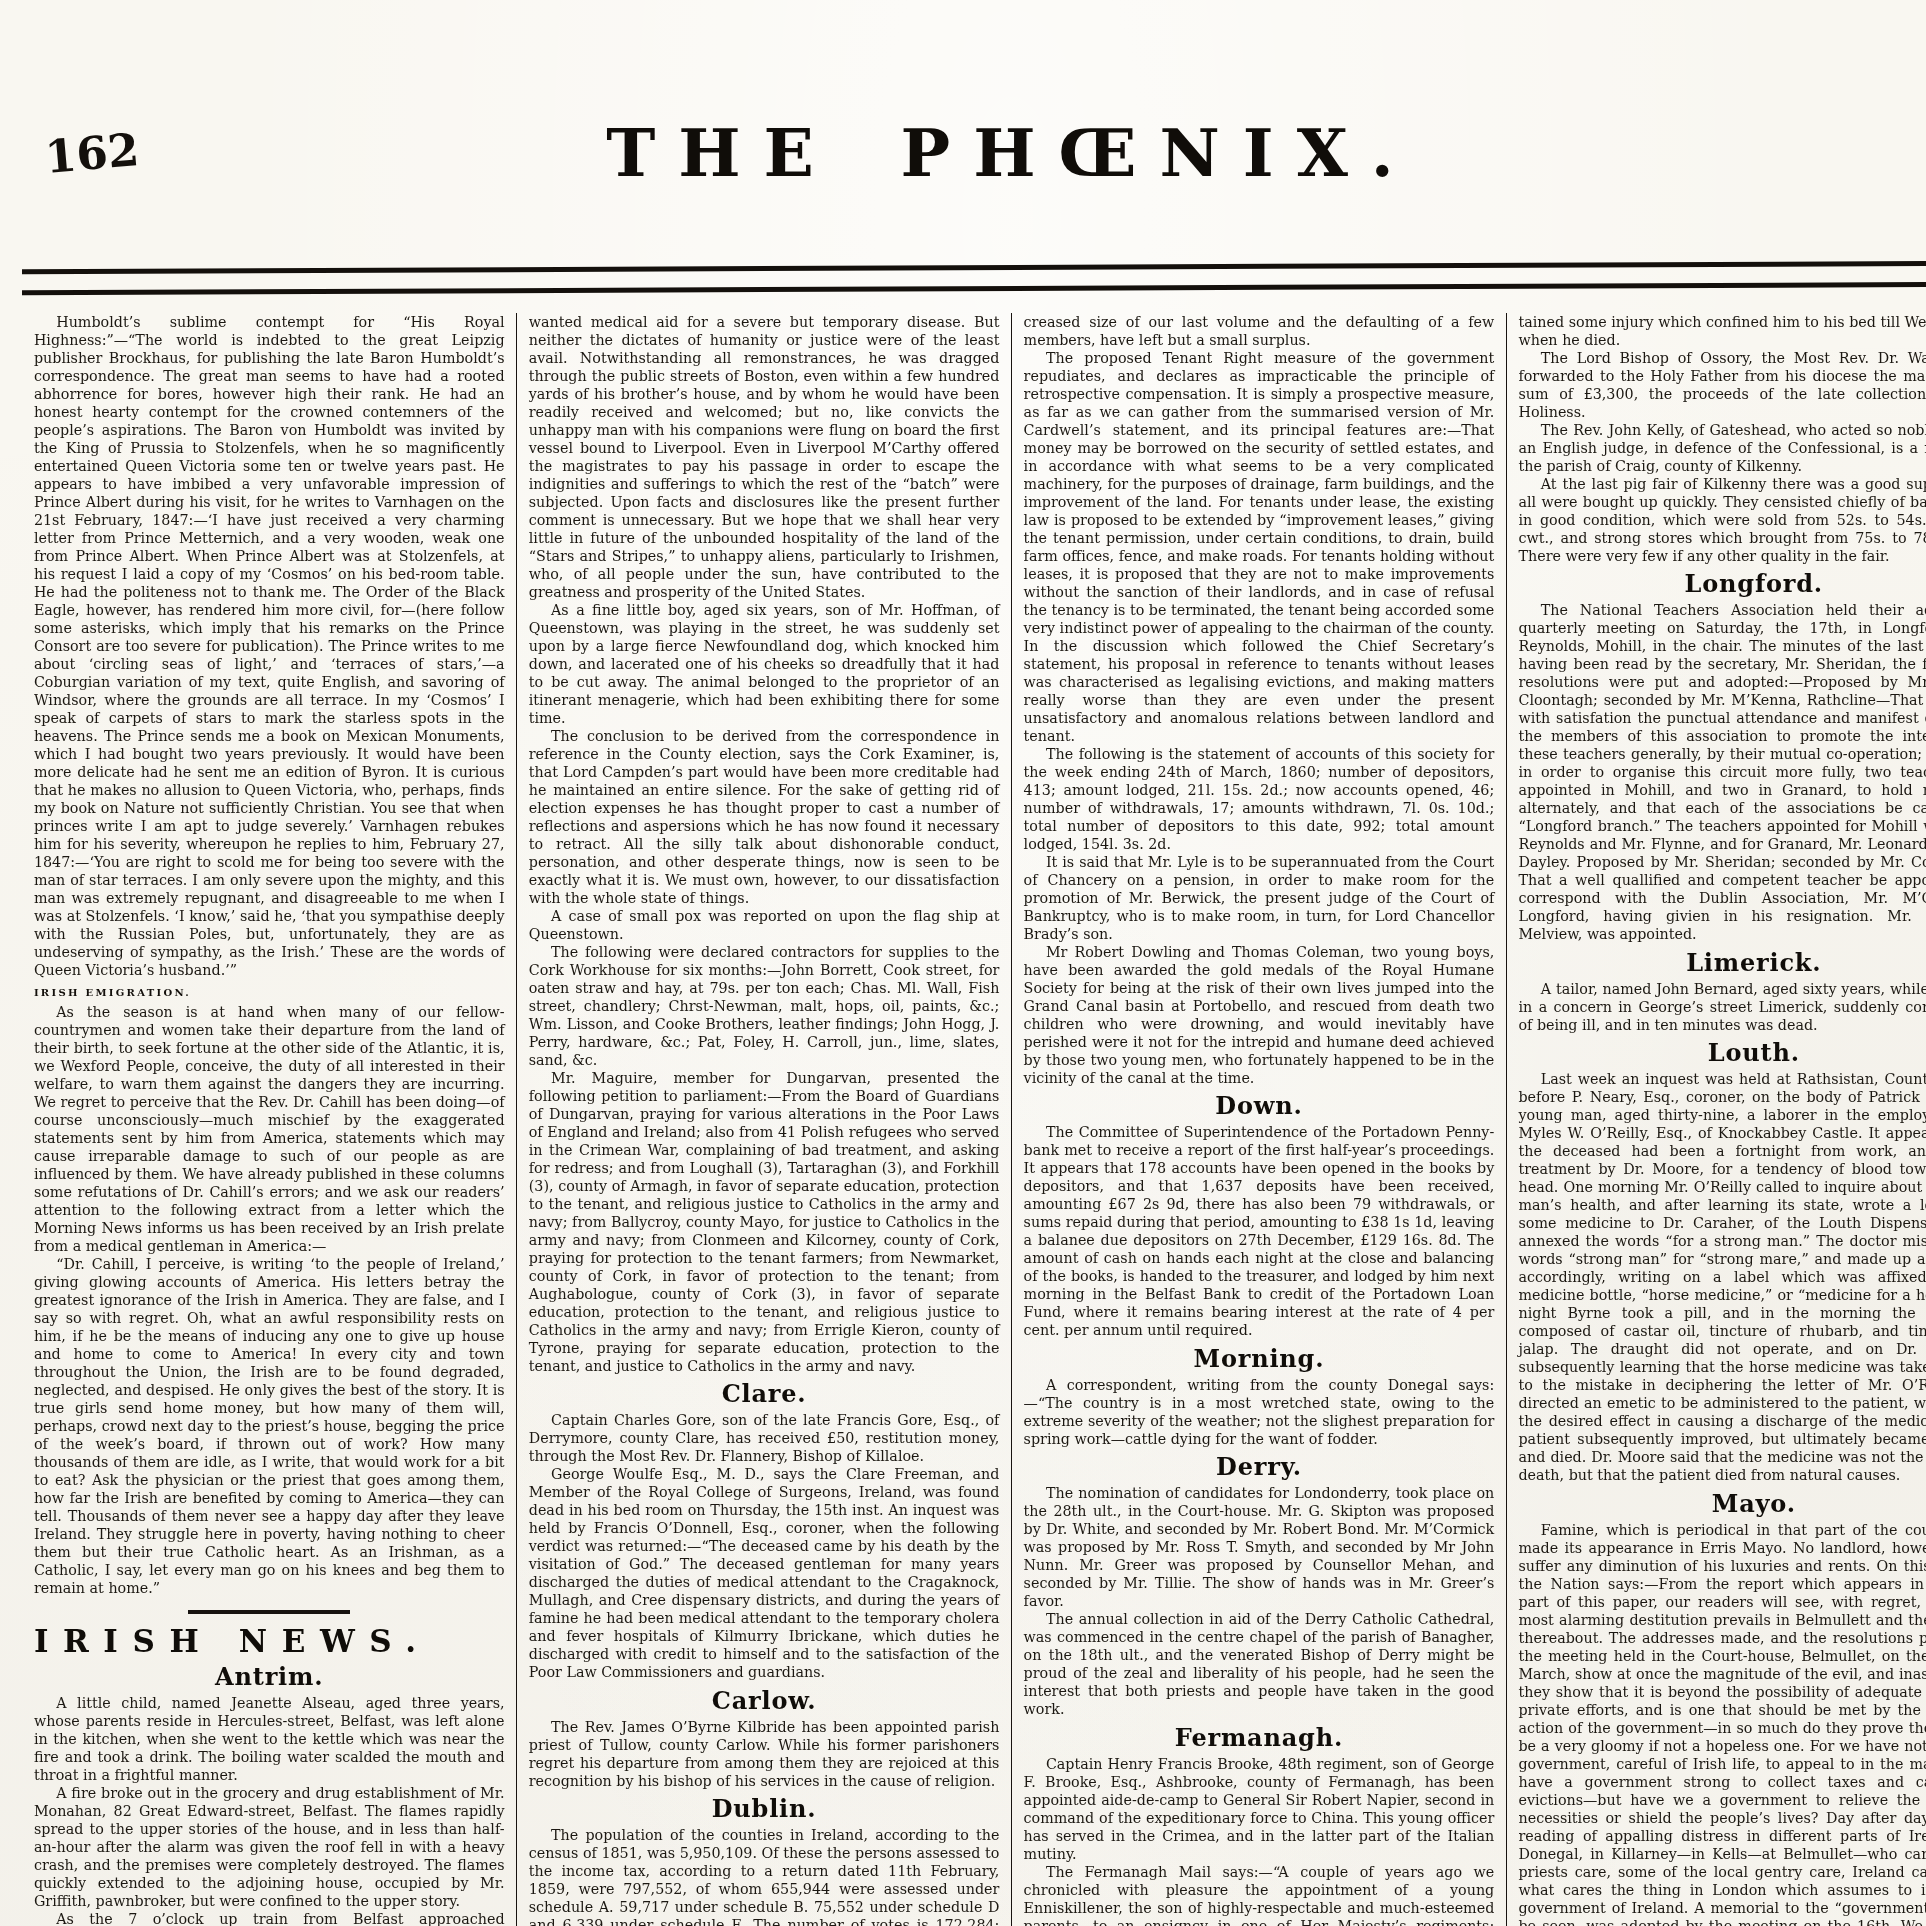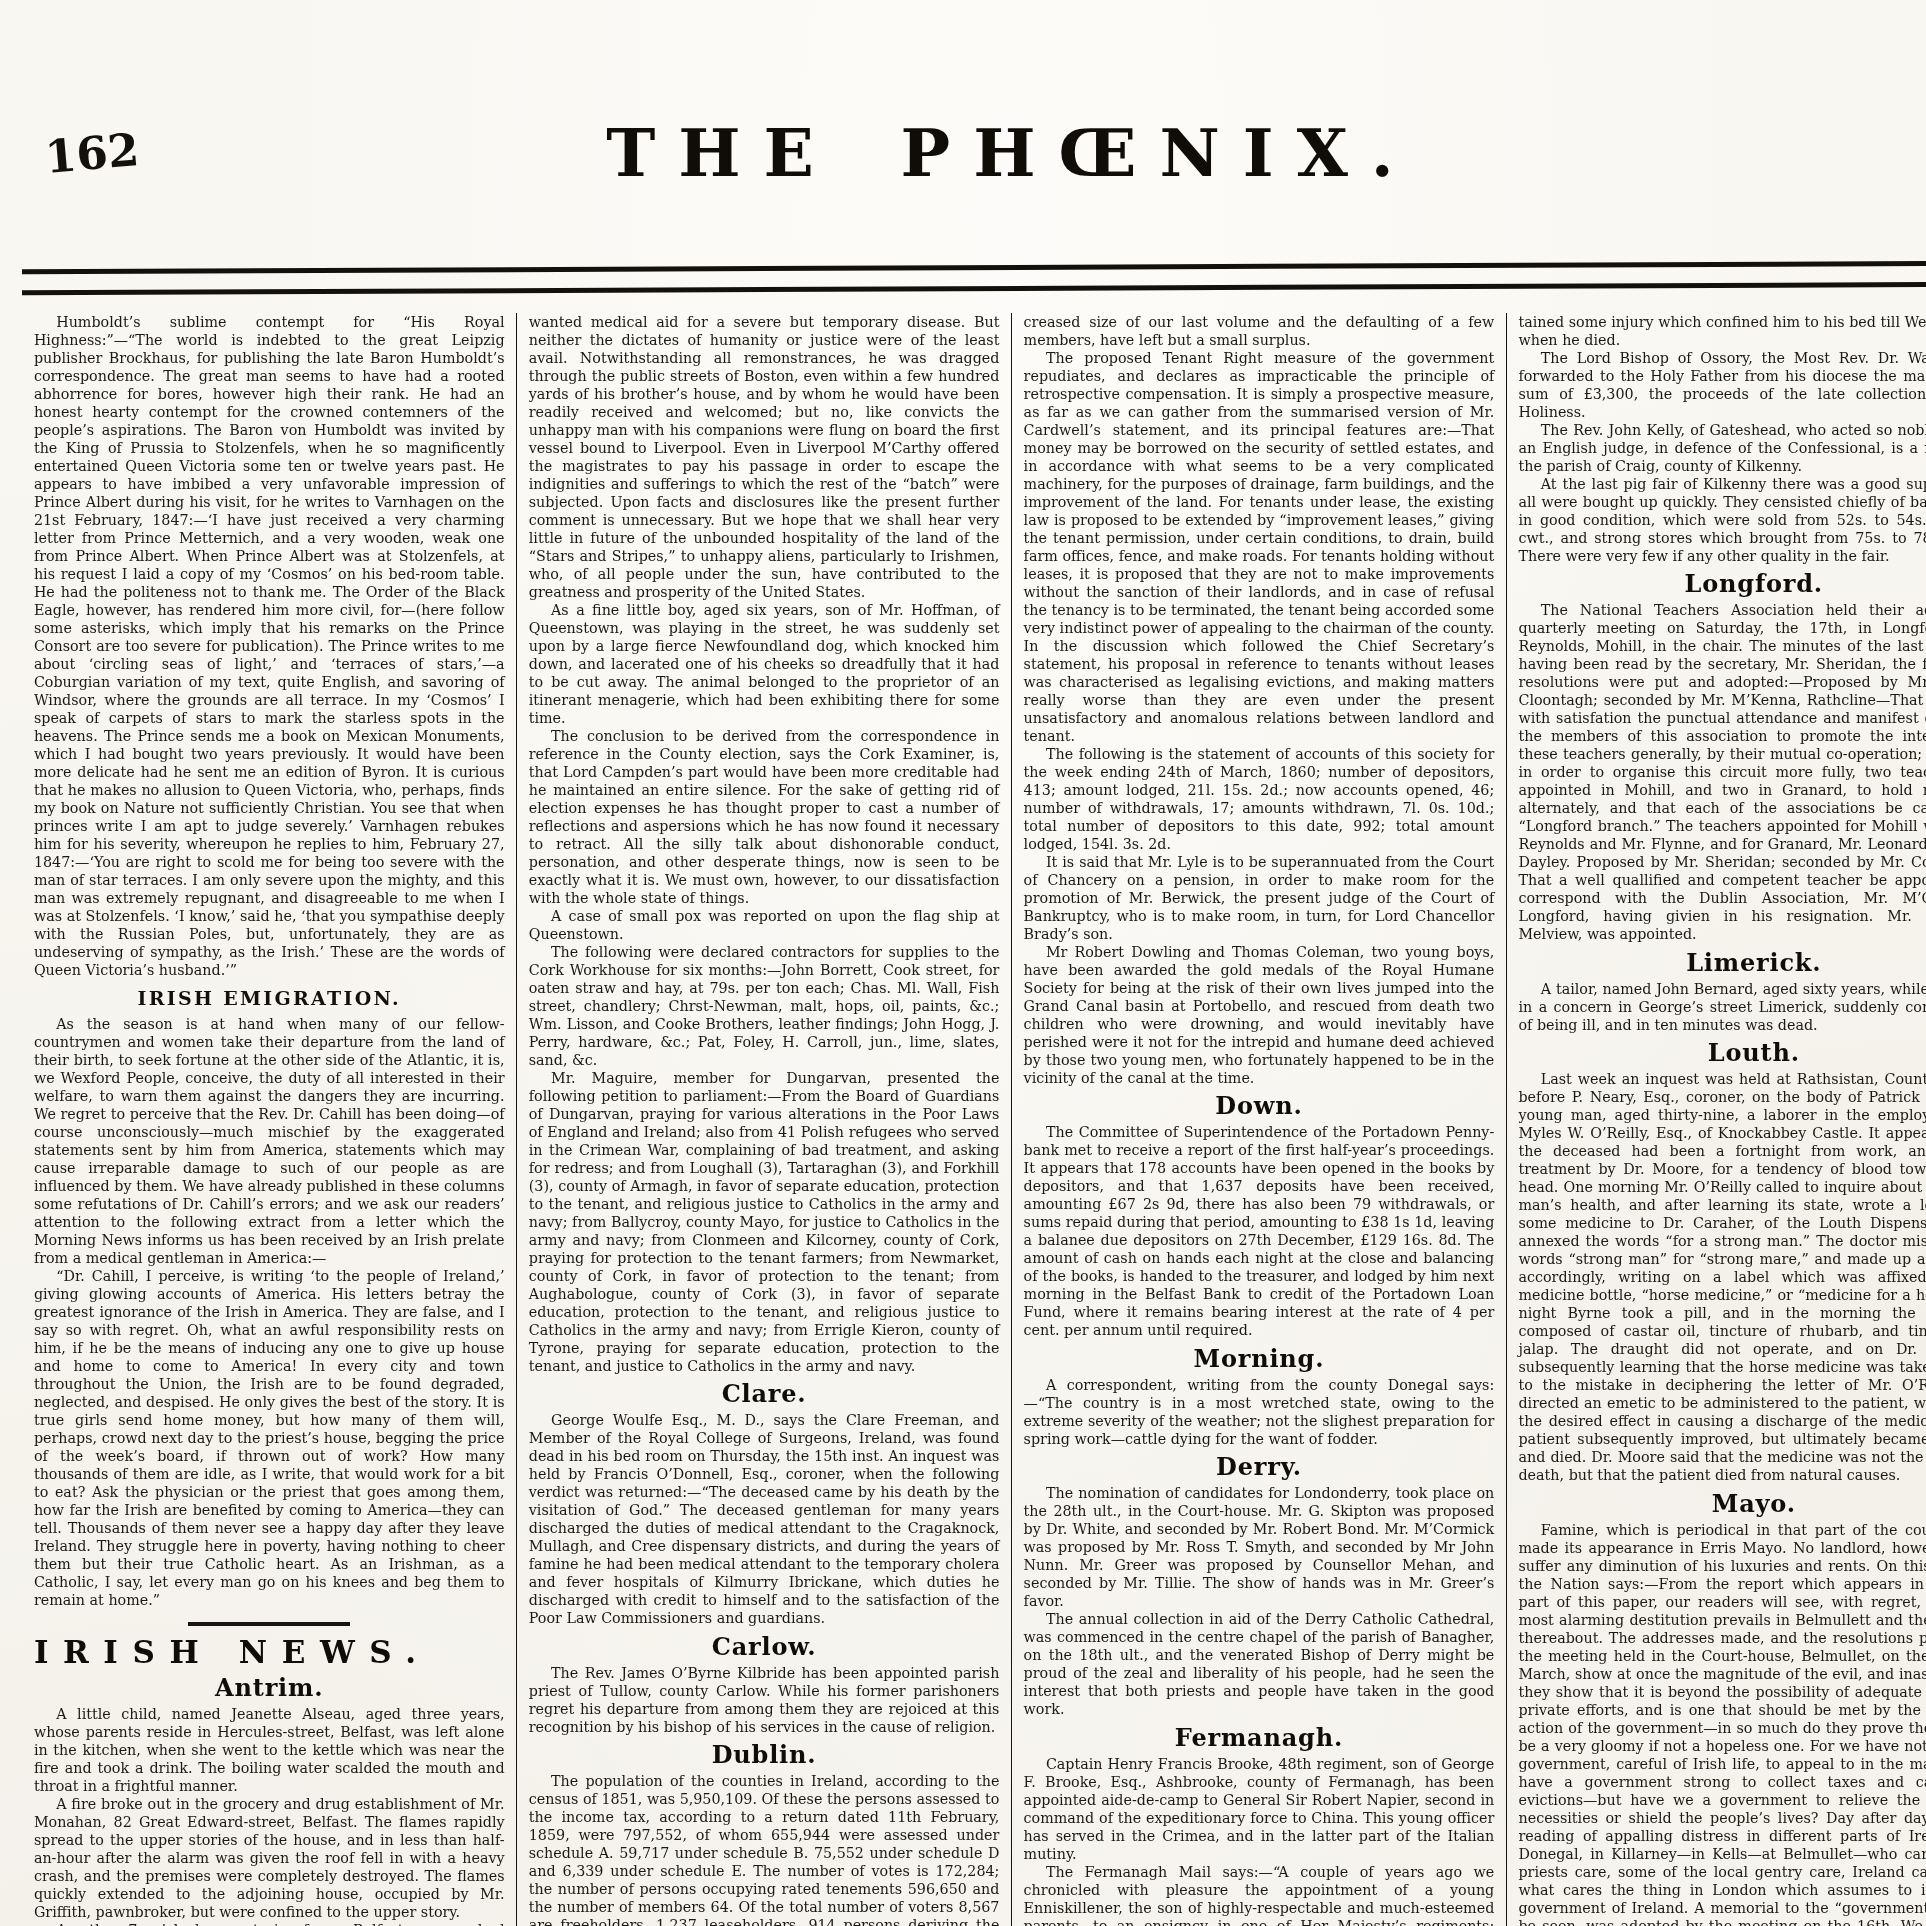--- a/index.html
+++ b/index.html
@@ -41,21 +41,21 @@
   .p-cont { text-indent:0; margin:0; }
   .h-county {
     font-size:24px; font-weight:bold; text-align:center; text-indent:0;
     margin:6.2px 0 3.9px; letter-spacing:0.8px; color:#100d09; line-height:1.1;
   }
   .h-news {
     font-size:31px; font-weight:bold; text-align:left; text-indent:0;
     letter-spacing:14.6px; margin:9.2px 0 0.8px; color:#100d09; line-height:1.1; white-space:nowrap;
   }
   .h-small {
-    font-size:19px; font-weight:bold; text-align:center; text-indent:0;
+    font-size:10px; font-weight:bold; text-indent:0;
     letter-spacing:2.3px; margin:7.7px 0 3.9px; color:#14100c;
   }
   .divider-rule { width:162px; height:4.2px; background:#181310; margin:13px auto 1.5px; }
 </style>
 </head>
 <body>
 
 <div class="page">
   <div class="header">
     <div class="page-number">162</div>
@@ -78,20 +78,21 @@
         <div class="p">As the 7 o’clock up train from Belfast approached Goraghwood station at decreasing speed, with the steam shut off, the engines and carriages ran off the rails, and after “bumping” over the sleepers and tearing up the gravel for 100 yards, came to a stand-still. No one was hurt, and no injury done the train. On examination, it was found that at this place a “siding” diverges, and a ballasting train was in process of loading from a cutting in a steep face of the hill. We had passed the “points” all right, but, on coming to where the second side rail parts from the main line, the movable rail of the latter had not been replaced after the ballasting train passed in, and consequently the right wheel of our engine went through the opening, displaced the siding rail, and, with the carriages, stuck in the earth as described.</div>
       </div>
       <div class="column">
         <div class="p-cont">wanted medical aid for a severe but temporary disease. But neither the dictates of humanity or justice were of the least avail. Notwithstanding all remonstrances, he was dragged through the public streets of Boston, even within a few hundred yards of his brother’s house, and by whom he would have been readily received and welcomed; but no, like convicts the unhappy man with his companions were flung on board the first vessel bound to Liverpool. Even in Liverpool M’Carthy offered the magistrates to pay his passage in order to escape the indignities and sufferings to which the rest of the “batch” were subjected. Upon facts and disclosures like the present further comment is unnecessary. But we hope that we shall hear very little in future of the unbounded hospitality of the land of the “Stars and Stripes,” to unhappy aliens, particularly to Irishmen, who, of all people under the sun, have contributed to the greatness and prosperity of the United States.</div>
         <div class="p">As a fine little boy, aged six years, son of Mr. Hoffman, of Queenstown, was playing in the street, he was suddenly set upon by a large fierce Newfoundland dog, which knocked him down, and lacerated one of his cheeks so dreadfully that it had to be cut away. The animal belonged to the proprietor of an itinerant menagerie, which had been exhibiting there for some time.</div>
         <div class="p">The conclusion to be derived from the correspondence in reference in the County election, says the Cork Examiner, is, that Lord Campden’s part would have been more creditable had he maintained an entire silence. For the sake of getting rid of election expenses he has thought proper to cast a number of reflections and aspersions which he has now found it necessary to retract. All the silly talk about dishonorable conduct, personation, and other desperate things, now is seen to be exactly what it is. We must own, however, to our dissatisfaction with the whole state of things.</div>
         <div class="p">A case of small pox was reported on upon the flag ship at Queenstown.</div>
         <div class="p">The following were declared contractors for supplies to the Cork Workhouse for six months:—John Borrett, Cook street, for oaten straw and hay, at 79s. per ton each; Chas. Ml. Wall, Fish street, chandlery; Chrst-Newman, malt, hops, oil, paints, &amp;c.; Wm. Lisson, and Cooke Brothers, leather findings; John Hogg, J. Perry, hardware, &amp;c.; Pat, Foley, H. Carroll, jun., lime, slates, sand, &amp;c.</div>
         <div class="p">Mr. Maguire, member for Dungarvan, presented the following petition to parliament:—From the Board of Guardians of Dungarvan, praying for various alterations in the Poor Laws of England and Ireland; also from 41 Polish refugees who served in the Crimean War, complaining of bad treatment, and asking for redress; and from Loughall (3), Tartaraghan (3), and Forkhill (3), county of Armagh, in favor of separate education, protection to the tenant, and religious justice to Catholics in the army and navy; from Ballycroy, county Mayo, for justice to Catholics in the army and navy; from Clonmeen and Kilcorney, county of Cork, praying for protection to the tenant farmers; from Newmarket, county of Cork, in favor of protection to the tenant; from Aughabologue, county of Cork (3), in favor of separate education, protection to the tenant, and religious justice to Catholics in the army and navy; from Errigle Kieron, county of Tyrone, praying for separate education, protection to the tenant, and justice to Catholics in the army and navy.</div>
         <div class="h-county">Clare.</div>
+        <div class="p">Captain Charles Gore, son of the late Francis Gore, Esq., of Derrymore, county Clare, has received £50, restitution money, through the Most Rev. Dr. Flannery, Bishop of Killaloe.</div>
         <div class="p">George Woulfe Esq., M. D., says the Clare Freeman, and Member of the Royal College of Surgeons, Ireland, was found dead in his bed room on Thursday, the 15th inst. An inquest was held by Francis O’Donnell, Esq., coroner, when the following verdict was returned:—“The deceased came by his death by the visitation of God.” The deceased gentleman for many years discharged the duties of medical attendant to the Cragaknock, Mullagh, and Cree dispensary districts, and during the years of famine he had been medical attendant to the temporary cholera and fever hospitals of Kilmurry Ibrickane, which duties he discharged with credit to himself and to the satisfaction of the Poor Law Commissioners and guardians.</div>
         <div class="h-county">Carlow.</div>
         <div class="p">The Rev. James O’Byrne Kilbride has been appointed parish priest of Tullow, county Carlow. While his former parishoners regret his departure from among them they are rejoiced at this recognition by his bishop of his services in the cause of religion.</div>
         <div class="h-county">Dublin.</div>
         <div class="p">The population of the counties in Ireland, according to the census of 1851, was 5,950,109. Of these the persons assessed to the income tax, according to a return dated 11th February, 1859, were 797,552, of whom 655,944 were assessed under schedule A. 59,717 under schedule B. 75,552 under schedule D and 6,339 under schedule E. The number of votes is 172,284; the number of persons occupying rated tenements 596,650 and the number of members 64. Of the total number of voters 8,567 are freeholders, 1,237 leaseholders, 914 persons deriving the right of voting from rent-charges, and 161,566 occupiers; 4,634 are voters not resident in the counties for which they vote.</div>
       </div>
       <div class="column">
         <div class="p-cont">creased size of our last volume and the defaulting of a few members, have left but a small surplus.</div>
         <div class="p">The proposed Tenant Right measure of the government repudiates, and declares as impracticable the principle of retrospective compensation. It is simply a prospective measure, as far as we can gather from the summarised version of Mr. Cardwell’s statement, and its principal features are:—That money may be borrowed on the security of settled estates, and in accordance with what seems to be a very complicated machinery, for the purposes of drainage, farm buildings, and the improvement of the land. For tenants under lease, the existing law is proposed to be extended by “improvement leases,” giving the tenant permission, under certain conditions, to drain, build farm offices, fence, and make roads. For tenants holding without leases, it is proposed that they are not to make improvements without the sanction of their landlords, and in case of refusal the tenancy is to be terminated, the tenant being accorded some very indistinct power of appealing to the chairman of the county. In the discussion which followed the Chief Secretary’s statement, his proposal in reference to tenants without leases was characterised as legalising evictions, and making matters really worse than they are even under the present unsatisfactory and anomalous relations between landlord and tenant.</div>
         <div class="p">The following is the statement of accounts of this society for the week ending 24th of March, 1860; number of depositors, 413; amount lodged, 21l. 15s. 2d.; now accounts opened, 46; number of withdrawals, 17; amounts withdrawn, 7l. 0s. 10d.; total number of depositors to this date, 992; total amount lodged, 154l. 3s. 2d.</div>

